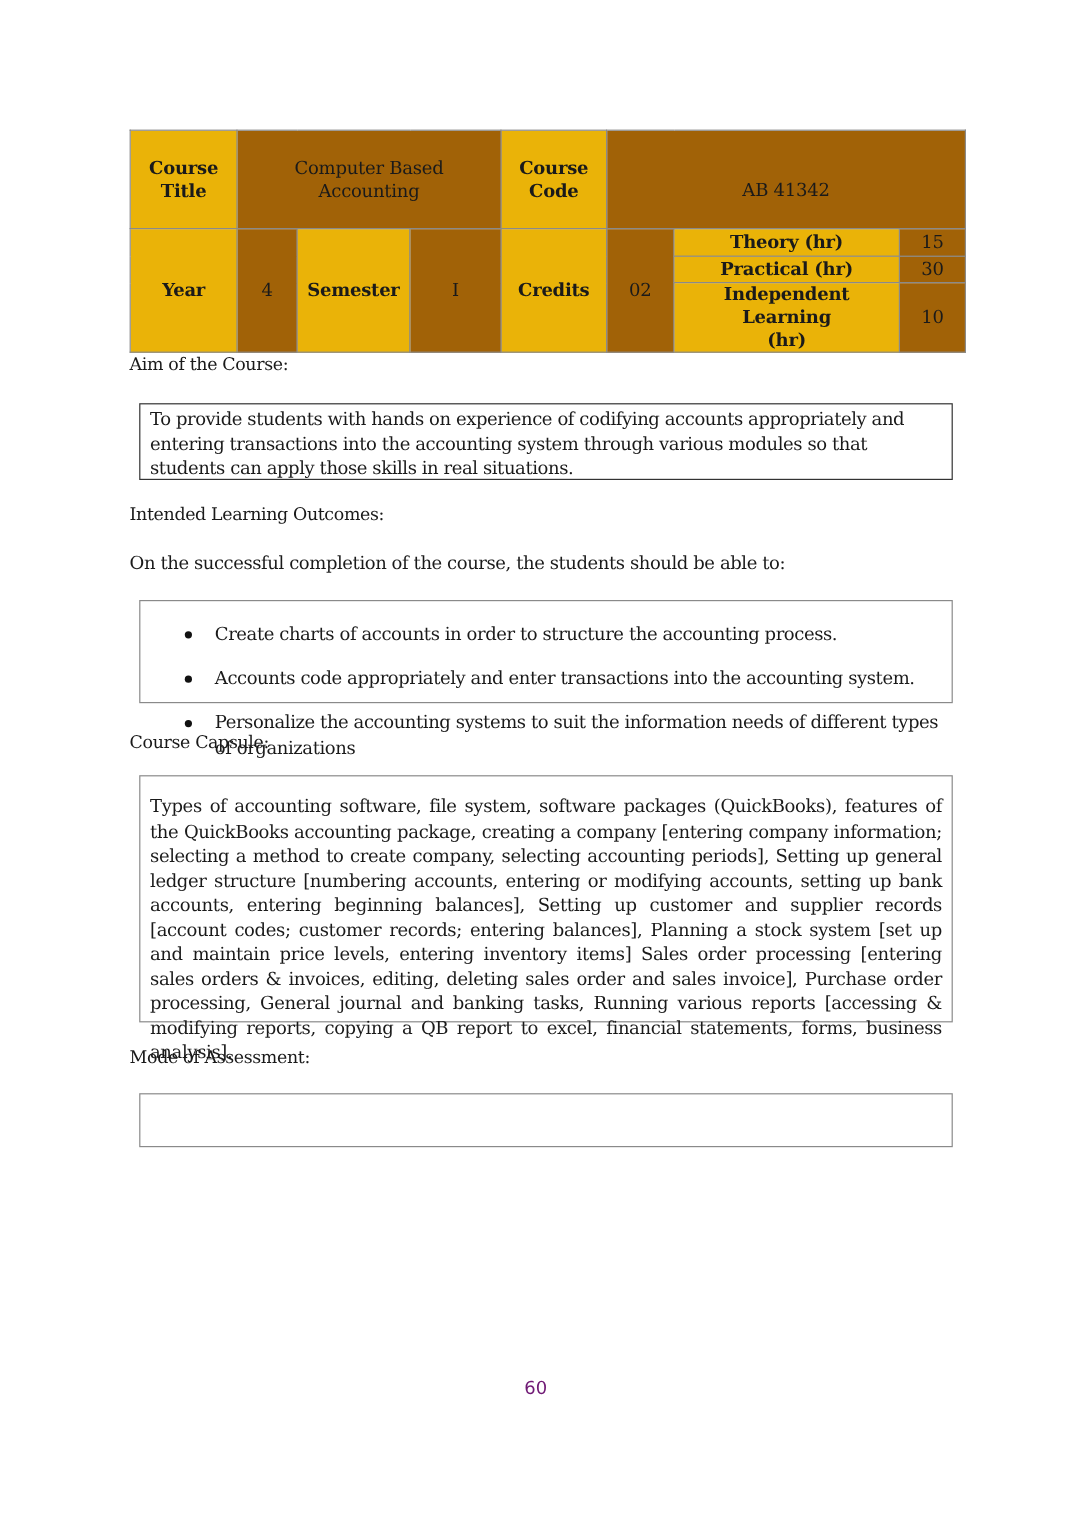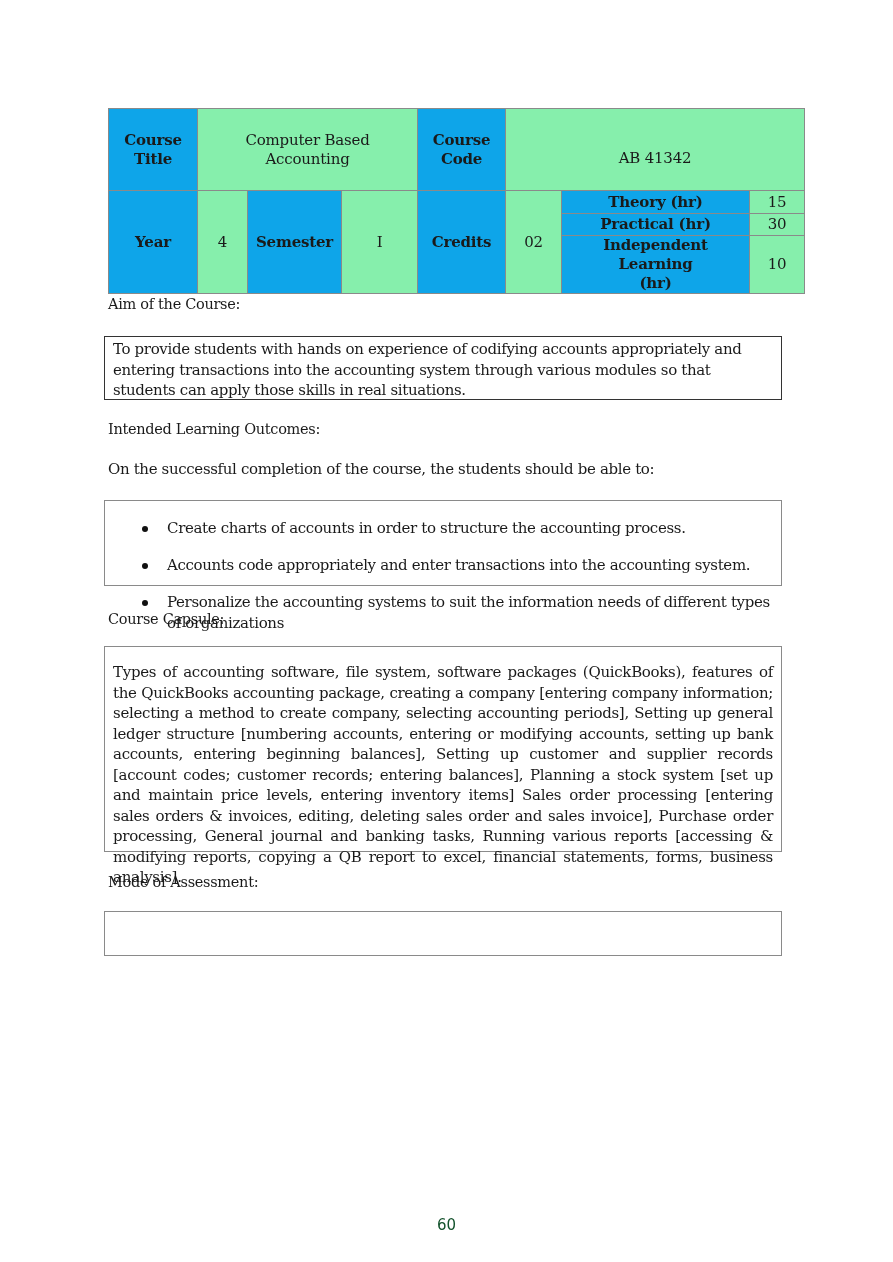--- a/index.html
+++ b/index.html
@@ -9,46 +9,46 @@
   
   .course-table {
     position: absolute; left: 108px; top: 108px; width: 696px; height: 168px;
     border-collapse: collapse; table-layout: fixed;
     font-size: 15px; letter-spacing: -0.2px;
   }
   .course-table td {
     border: 1px solid #8a8a8a; text-align: center; vertical-align: middle;
     padding: 0 2px; line-height: 19px;
   }
-  .course-table td.lbl { background: #0ea5e9; font-weight: bold; }
-  .course-table td.val { background: #86efac; }
+  .course-table td.lbl { background: #eab308; font-weight: bold; }
+  .course-table td.val { background: #a16207; }
   .course-table td.code { padding-top: 18px; }
 
   .heading {
     position: absolute; left: 108px; font-size: 14.5px; font-weight: normal; letter-spacing: -0.3px;
   }
   .para {
     position: absolute; left: 108px; font-size: 15px; letter-spacing: -0.35px;
   }
   .box {
-    position: absolute; left: 104px; width: 678px; border: 1px solid #8a8a8a;
+    position: absolute; left: 116px; width: 678px; border: 1px solid #8a8a8a;
     font-size: 15px; letter-spacing: -0.35px; line-height: 20.5px;
   }
   .box.aim { border: 1.5px solid #333; padding: 2px 8px 0 8px; }
   .box.capsule { padding: 15px 8px 0 8px; text-align: justify; letter-spacing: -0.3px; }
 
   .bullets { list-style: none; padding-top: 1px; }
   .bullets li { position: relative; padding-left: 62px; padding-right: 10px; line-height: 21px; margin-top: 16px; }
   .bullets li .dot {
     position: absolute; left: 37px; top: 8px; width: 6px; height: 6px; border-radius: 50%; background: #111;
   }
 
   .page-number {
-    position: absolute; top: 1216px; left: 0; width: 893px; text-align: center;
-    font-family: "DejaVu Sans", "Liberation Sans", sans-serif; font-size: 15px; color: #14532d;
+    position: absolute; top: 1148px; left: 0; width: 893px; text-align: center;
+    font-family: "DejaVu Sans", "Liberation Sans", sans-serif; font-size: 15px; color: #701a75;
   }
 </style>
 </head>
 <body>
 
 <table class="course-table">
   <colgroup>
     <col style="width:89px">
       <col style="width:50px">
       <col style="width:94px">

